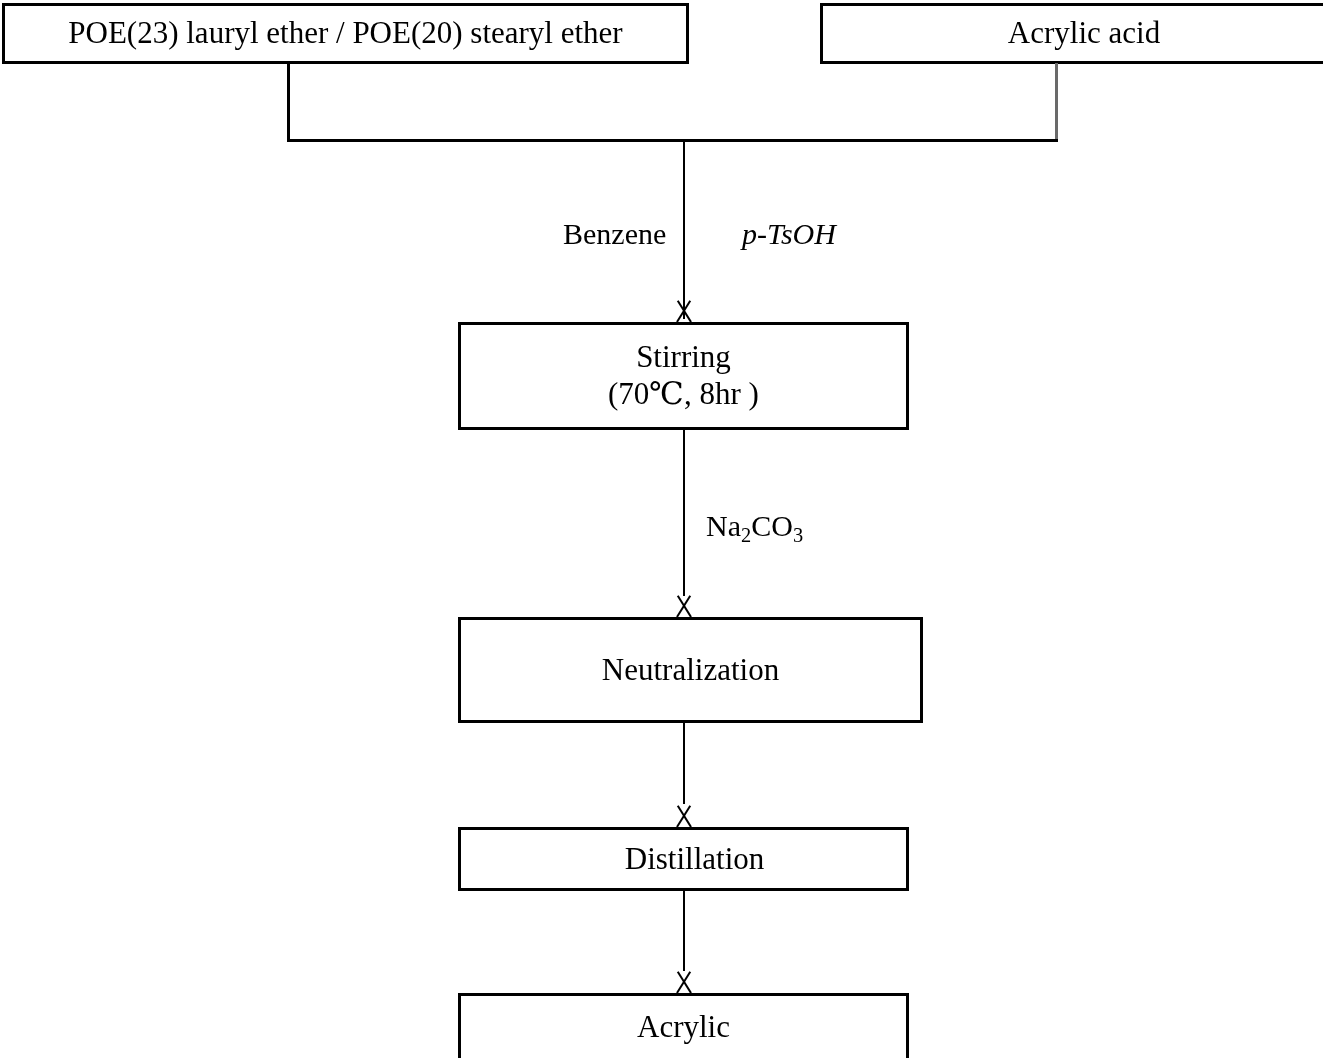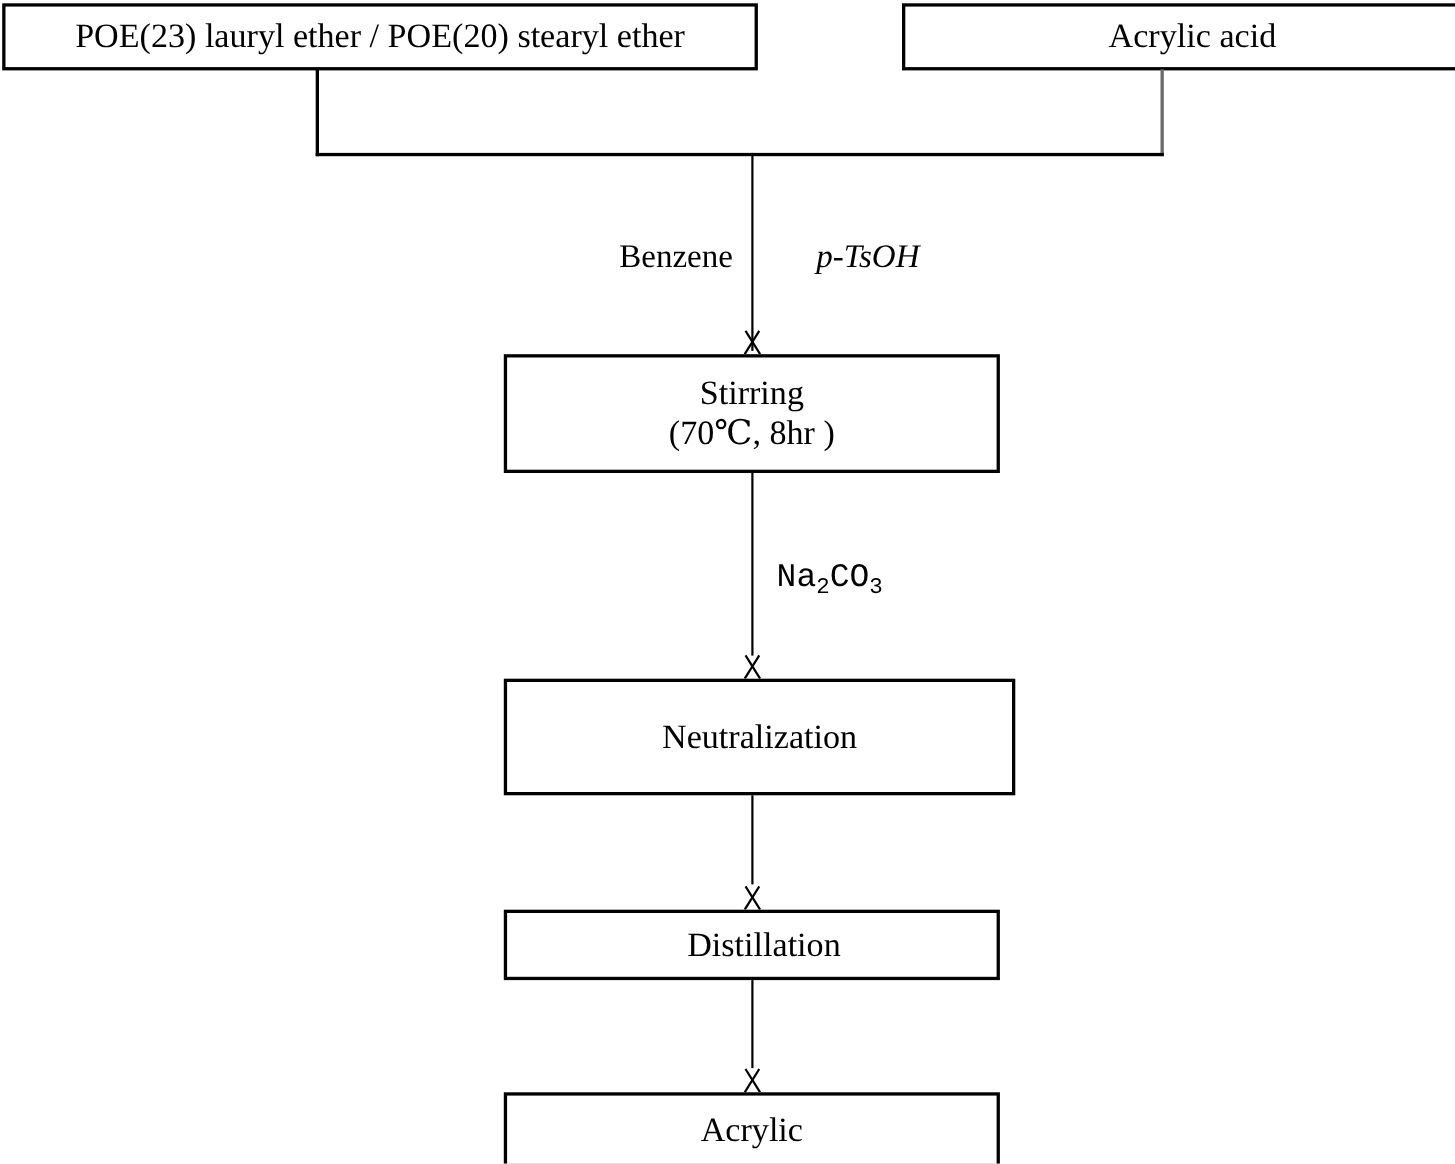--- a/index.html
+++ b/index.html
@@ -95,21 +95,21 @@
     line-height: 1;
   }
   .reagent sub {
     font-size: 0.68em;
     vertical-align: baseline;
     position: relative;
     bottom: -0.28em;
   }
   #label-benzene { left: 563px; top: 219px; }
   #label-ptsoh   { left: 742px; top: 219px; font-style: italic; }
-  #label-na2co3  { left: 706px; top: 511px; font-family: Liberation Mono, monospace; }
+  #label-na2co3  { left: 706px; top: 511px; }
 </style>
 </head>
 <body>
 
 <div id="canvas">
 
   <div class="node one-line" id="node-poe">
     <span class="line1">POE(23)  lauryl ether /  POE(20)  stearyl ether</span>
 
   </div>

